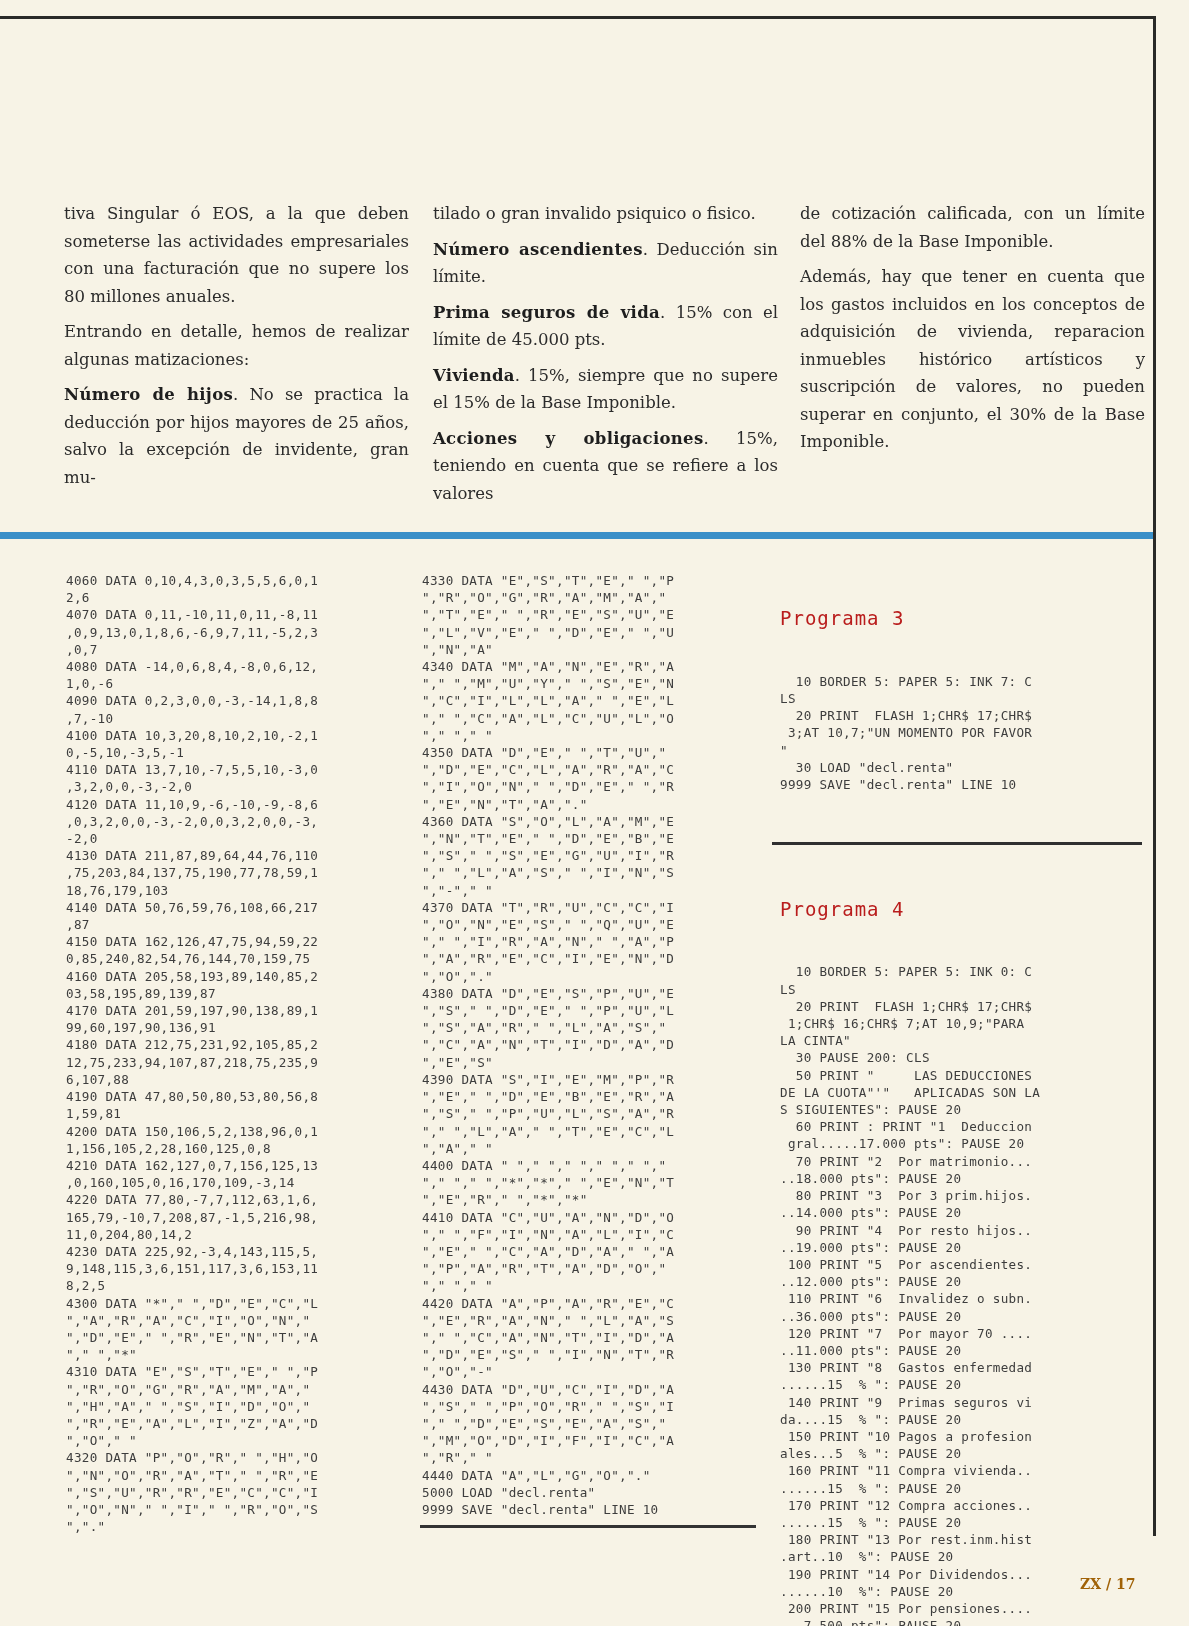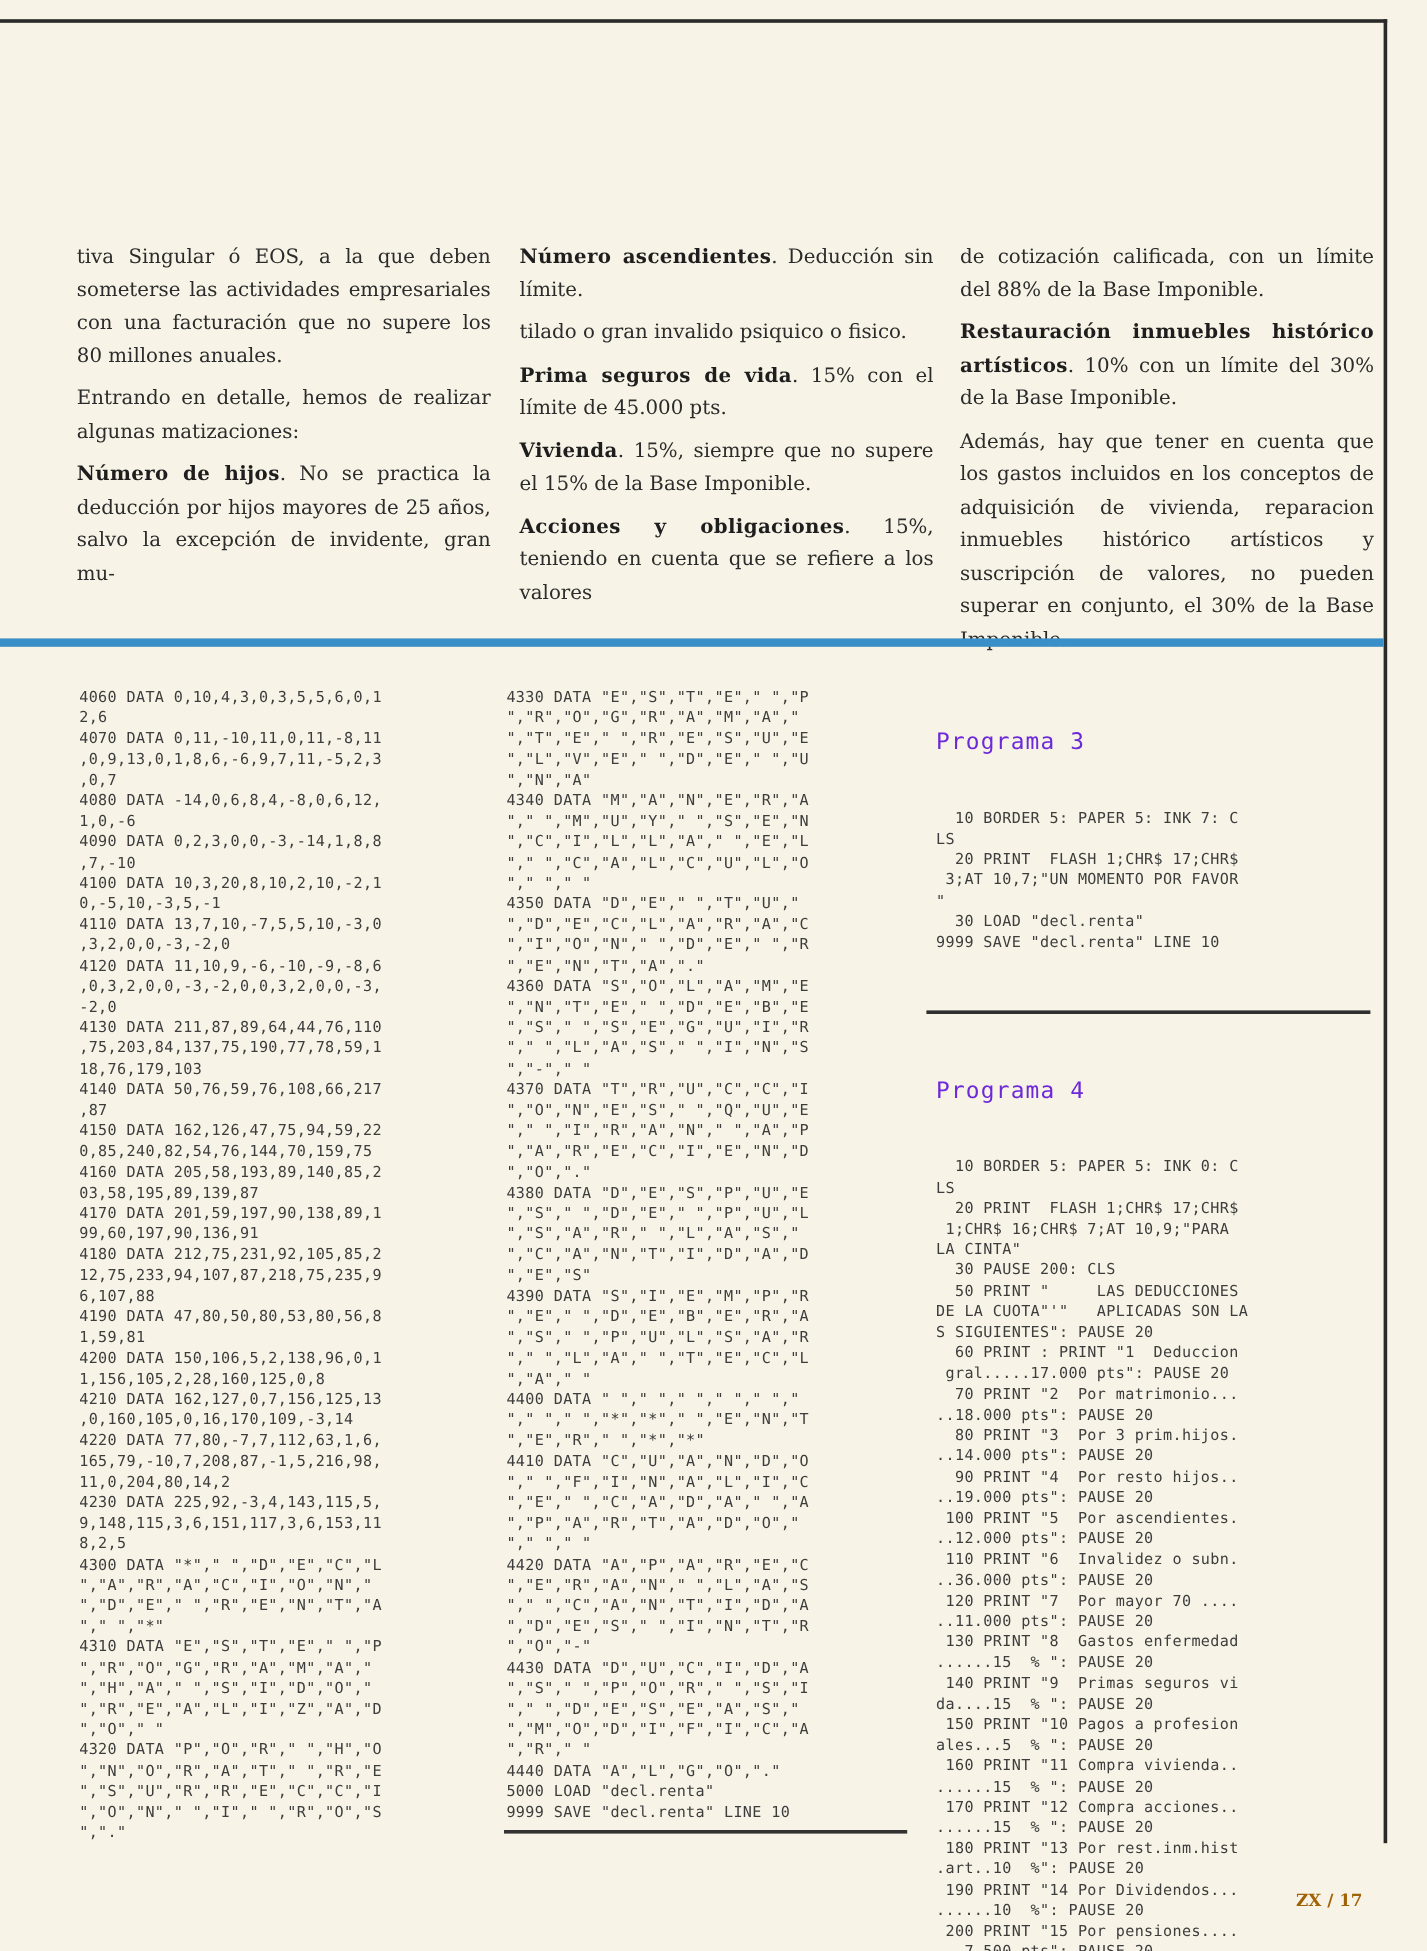--- a/index.html
+++ b/index.html
@@ -24,50 +24,49 @@
     position: absolute; top: 572px;
     font-family: "DejaVu Sans Mono", monospace; font-size: 12.6px; line-height: 17.2px;
     color: #3d3d3d; white-space: pre; letter-spacing: 0.3px;
   }
   .code .line { display: block; }
   .code-1 { left: 66px; }
   .code-2 { left: 422px; }
   .code-3 { left: 780px; }
   .prog-title {
     display: block; font-family: "DejaVu Sans Mono", monospace; font-size: 19px;
-    color: #6d28d9; letter-spacing: 1px; margin-bottom: 8px; line-height: 24px;
+    color: #b91c1c; letter-spacing: 1px; margin-bottom: 8px; line-height: 24px;
   }
   .prog-rule { display: block; height: 3px; background: #2f2f2f; margin: 14px 0 18px -8px; width: 370px; }
   .col2-end-rule { position: absolute; left: 420px; top: 1525px; width: 336px; height: 3px; background: #333; }
   .page-footer {
     position: absolute; left: 1080px; top: 1576px;
     font-family: "DejaVu Serif", serif; font-weight: bold; font-size: 14px; color: #a16207;
   }
 </style>
 </head>
 <body>
 
 <div class="frame-top"></div>
 <div class="frame-right"></div>
 
 <div class="prose col-a">
     <p><span>tiva Singular ó EOS, a la que deben someterse las actividades empresariales con una facturación que no supere los 80 millones anuales.</span></p>
     <p><span>Entrando en detalle, hemos de realizar algunas matizaciones:</span></p>
     <p><b>Número de hijos</b><span>. No se practica la deducción por hijos mayores de 25 años, salvo la excepción de invidente, gran mu-</span></p>
   </div>
 <div class="prose col-b">
+    <p><span>tilado o gran invalido psiquico o fisico.</span></p>
     <p><b>Número ascendientes</b><span>. Deducción sin límite.</span></p>
-    <p><span>tilado o gran invalido psiquico o fisico.</span></p>
     <p><b>Prima seguros de vida</b><span>. 15% con el límite de 45.000 pts.</span></p>
     <p><b>Vivienda</b><span>. 15%, siempre que no supere el 15% de la Base Imponible.</span></p>
     <p><b>Acciones y obligaciones</b><span>. 15%, teniendo en cuenta que se refiere a los valores</span></p>
   </div>
 <div class="prose col-c">
     <p><span>de cotización calificada, con un límite del 88% de la Base Imponible.</span></p>
-    <p><b>Restauración inmuebles histórico artísticos</b><span>. 10% con un límite del 30% de la Base Imponible.</span></p>
     <p><span>Además, hay que tener en cuenta que los gastos incluidos en los conceptos de adquisición de vivienda, reparacion inmuebles histórico artísticos y suscripción de valores, no pueden superar en conjunto, el 30% de la Base Imponible.</span></p>
   </div>
 
 <div class="blue-rule"></div>
 
 <div class="code code-1"><span class="line">4060 DATA 0,10,4,3,0,3,5,5,6,0,1</span><span class="line">2,6</span><span class="line">4070 DATA 0,11,-10,11,0,11,-8,11</span><span class="line">,0,9,13,0,1,8,6,-6,9,7,11,-5,2,3</span><span class="line">,0,7</span><span class="line">4080 DATA -14,0,6,8,4,-8,0,6,12,</span><span class="line">1,0,-6</span><span class="line">4090 DATA 0,2,3,0,0,-3,-14,1,8,8</span><span class="line">,7,-10</span><span class="line">4100 DATA 10,3,20,8,10,2,10,-2,1</span><span class="line">0,-5,10,-3,5,-1</span><span class="line">4110 DATA 13,7,10,-7,5,5,10,-3,0</span><span class="line">,3,2,0,0,-3,-2,0</span><span class="line">4120 DATA 11,10,9,-6,-10,-9,-8,6</span><span class="line">,0,3,2,0,0,-3,-2,0,0,3,2,0,0,-3,</span><span class="line">-2,0</span><span class="line">4130 DATA 211,87,89,64,44,76,110</span><span class="line">,75,203,84,137,75,190,77,78,59,1</span><span class="line">18,76,179,103</span><span class="line">4140 DATA 50,76,59,76,108,66,217</span><span class="line">,87</span><span class="line">4150 DATA 162,126,47,75,94,59,22</span><span class="line">0,85,240,82,54,76,144,70,159,75</span><span class="line">4160 DATA 205,58,193,89,140,85,2</span><span class="line">03,58,195,89,139,87</span><span class="line">4170 DATA 201,59,197,90,138,89,1</span><span class="line">99,60,197,90,136,91</span><span class="line">4180 DATA 212,75,231,92,105,85,2</span><span class="line">12,75,233,94,107,87,218,75,235,9</span><span class="line">6,107,88</span><span class="line">4190 DATA 47,80,50,80,53,80,56,8</span><span class="line">1,59,81</span><span class="line">4200 DATA 150,106,5,2,138,96,0,1</span><span class="line">1,156,105,2,28,160,125,0,8</span><span class="line">4210 DATA 162,127,0,7,156,125,13</span><span class="line">,0,160,105,0,16,170,109,-3,14</span><span class="line">4220 DATA 77,80,-7,7,112,63,1,6,</span><span class="line">165,79,-10,7,208,87,-1,5,216,98,</span><span class="line">11,0,204,80,14,2</span><span class="line">4230 DATA 225,92,-3,4,143,115,5,</span><span class="line">9,148,115,3,6,151,117,3,6,153,11</span><span class="line">8,2,5</span><span class="line">4300 DATA "*"," ","D","E","C","L</span><span class="line">","A","R","A","C","I","O","N","</span><span class="line">","D","E"," ","R","E","N","T","A</span><span class="line">"," ","*"</span><span class="line">4310 DATA "E","S","T","E"," ","P</span><span class="line">","R","O","G","R","A","M","A","</span><span class="line">","H","A"," ","S","I","D","O","</span><span class="line">","R","E","A","L","I","Z","A","D</span><span class="line">","O"," "</span><span class="line">4320 DATA "P","O","R"," ","H","O</span><span class="line">","N","O","R","A","T"," ","R","E</span><span class="line">","S","U","R","R","E","C","C","I</span><span class="line">","O","N"," ","I"," ","R","O","S</span><span class="line">","."</span></div>
 <div class="code code-2"><span class="line">4330 DATA "E","S","T","E"," ","P</span><span class="line">","R","O","G","R","A","M","A","</span><span class="line">","T","E"," ","R","E","S","U","E</span><span class="line">","L","V","E"," ","D","E"," ","U</span><span class="line">","N","A"</span><span class="line">4340 DATA "M","A","N","E","R","A</span><span class="line">"," ","M","U","Y"," ","S","E","N</span><span class="line">","C","I","L","L","A"," ","E","L</span><span class="line">"," ","C","A","L","C","U","L","O</span><span class="line">"," "," "</span><span class="line">4350 DATA "D","E"," ","T","U","</span><span class="line">","D","E","C","L","A","R","A","C</span><span class="line">","I","O","N"," ","D","E"," ","R</span><span class="line">","E","N","T","A","."</span><span class="line">4360 DATA "S","O","L","A","M","E</span><span class="line">","N","T","E"," ","D","E","B","E</span><span class="line">","S"," ","S","E","G","U","I","R</span><span class="line">"," ","L","A","S"," ","I","N","S</span><span class="line">","-"," "</span><span class="line">4370 DATA "T","R","U","C","C","I</span><span class="line">","O","N","E","S"," ","Q","U","E</span><span class="line">"," ","I","R","A","N"," ","A","P</span><span class="line">","A","R","E","C","I","E","N","D</span><span class="line">","O","."</span><span class="line">4380 DATA "D","E","S","P","U","E</span><span class="line">","S"," ","D","E"," ","P","U","L</span><span class="line">","S","A","R"," ","L","A","S","</span><span class="line">","C","A","N","T","I","D","A","D</span><span class="line">","E","S"</span><span class="line">4390 DATA "S","I","E","M","P","R</span><span class="line">","E"," ","D","E","B","E","R","A</span><span class="line">","S"," ","P","U","L","S","A","R</span><span class="line">"," ","L","A"," ","T","E","C","L</span><span class="line">","A"," "</span><span class="line">4400 DATA " "," "," "," "," ","</span><span class="line">"," "," ","*","*"," ","E","N","T</span><span class="line">","E","R"," ","*","*"</span><span class="line">4410 DATA "C","U","A","N","D","O</span><span class="line">"," ","F","I","N","A","L","I","C</span><span class="line">","E"," ","C","A","D","A"," ","A</span><span class="line">","P","A","R","T","A","D","O","</span><span class="line">"," "," "</span><span class="line">4420 DATA "A","P","A","R","E","C</span><span class="line">","E","R","A","N"," ","L","A","S</span><span class="line">"," ","C","A","N","T","I","D","A</span><span class="line">","D","E","S"," ","I","N","T","R</span><span class="line">","O","-"</span><span class="line">4430 DATA "D","U","C","I","D","A</span><span class="line">","S"," ","P","O","R"," ","S","I</span><span class="line">"," ","D","E","S","E","A","S","</span><span class="line">","M","O","D","I","F","I","C","A</span><span class="line">","R"," "</span><span class="line">4440 DATA "A","L","G","O","."</span><span class="line">5000 LOAD "decl.renta"</span><span class="line">9999 SAVE "decl.renta" LINE 10</span></div>
 <div class="col2-end-rule"></div>
 
 <div class="code code-3">

